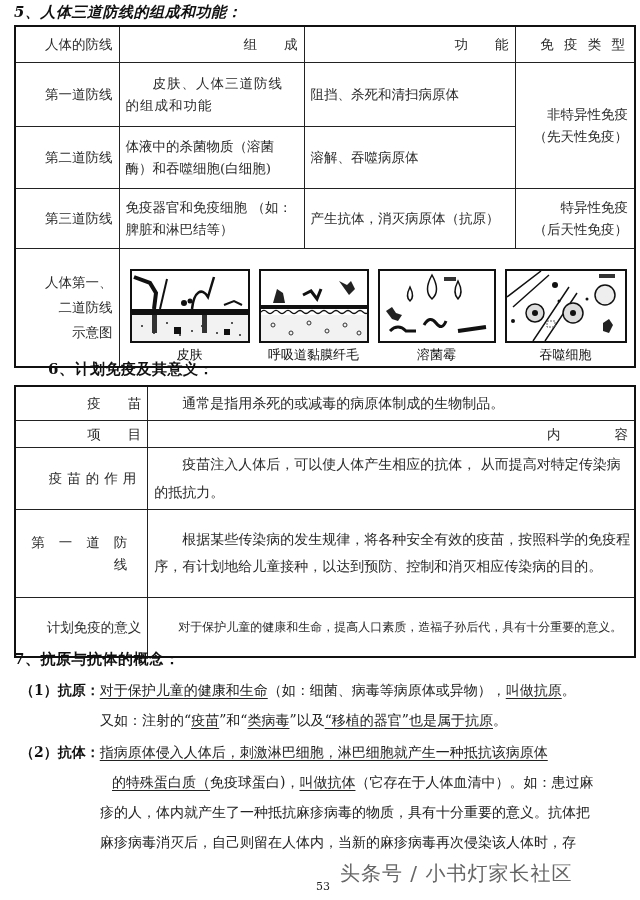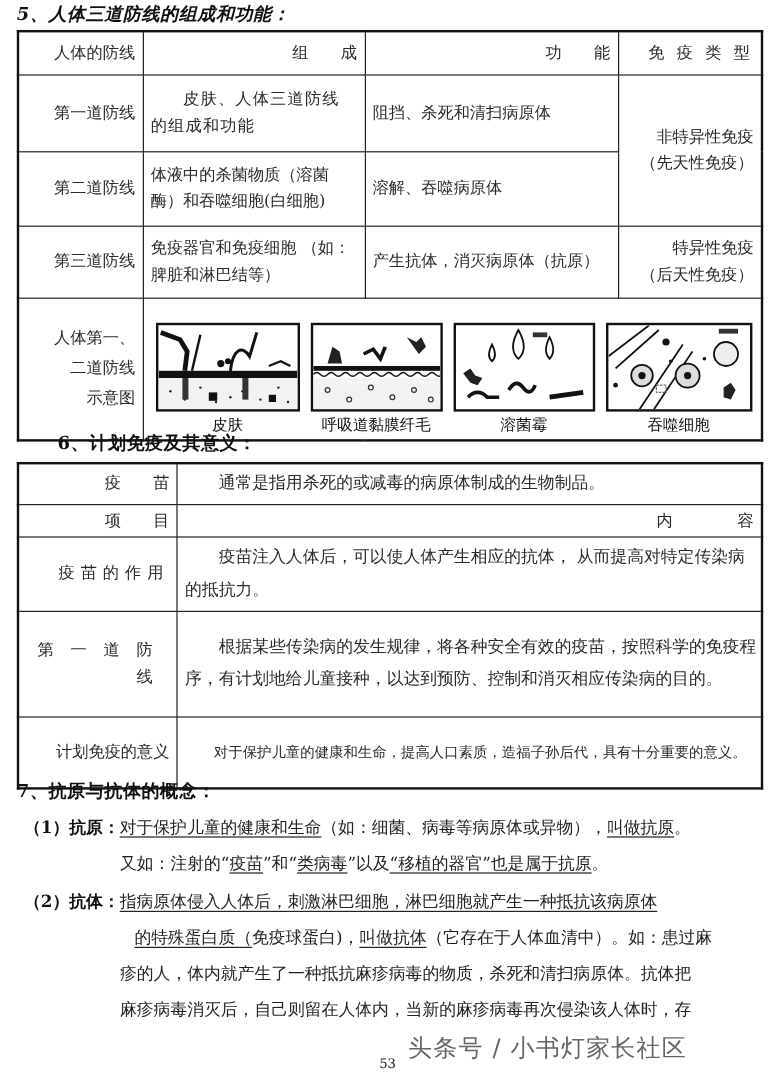--- a/index.html
+++ b/index.html
@@ -207,17 +207,17 @@
 <div class="para" style="left:100px;top:708px;white-space:nowrap;">
   <span>又如：注射的“</span><span class="u">疫苗</span><span>”和“</span><span class="u">类病毒</span><span>”以及</span><span class="u">“移植的器官”也是属于抗原</span><span>。</span>
 </div>
 
 <div class="para" style="left:20px;top:740px;white-space:nowrap;">
   <span class="bold">（2）抗体：</span><span class="u">指病原体侵入人体后，刺激淋巴细胞，淋巴细胞就产生一种抵抗该病原体</span>
 </div>
 <div class="para" style="left:100px;top:770px;white-space:nowrap;margin-left:12px;">
   <span class="u">的特殊蛋白质（</span><span>免疫球蛋白)，</span><span class="u">叫做抗体</span><span>（它存在于人体血清中）。如：患过麻</span>
 </div>
-<div class="para" style="left:100px;top:800px;white-space:nowrap;">疹的人，体内就产生了一种抵抗麻疹病毒的物质，杀死和清扫病原体。抗体把</div>
+<div class="para" style="left:100px;top:800px;white-space:nowrap;">疹的人，体内就产生了一种抵抗麻疹病毒的物质，具有十分重要的意义。抗体把</div>
 <div class="para" style="left:100px;top:830px;white-space:nowrap;">麻疹病毒消灭后，自己则留在人体内，当新的麻疹病毒再次侵染该人体时，存</div>
 
 <div class="abs" style="left:316px;top:880px;font-size:11px;color:#222;">53</div>
 <div class="abs wm" style="left:340px;top:860px;">头条号 / 小书灯家长社区</div>
 
 </body></html>

